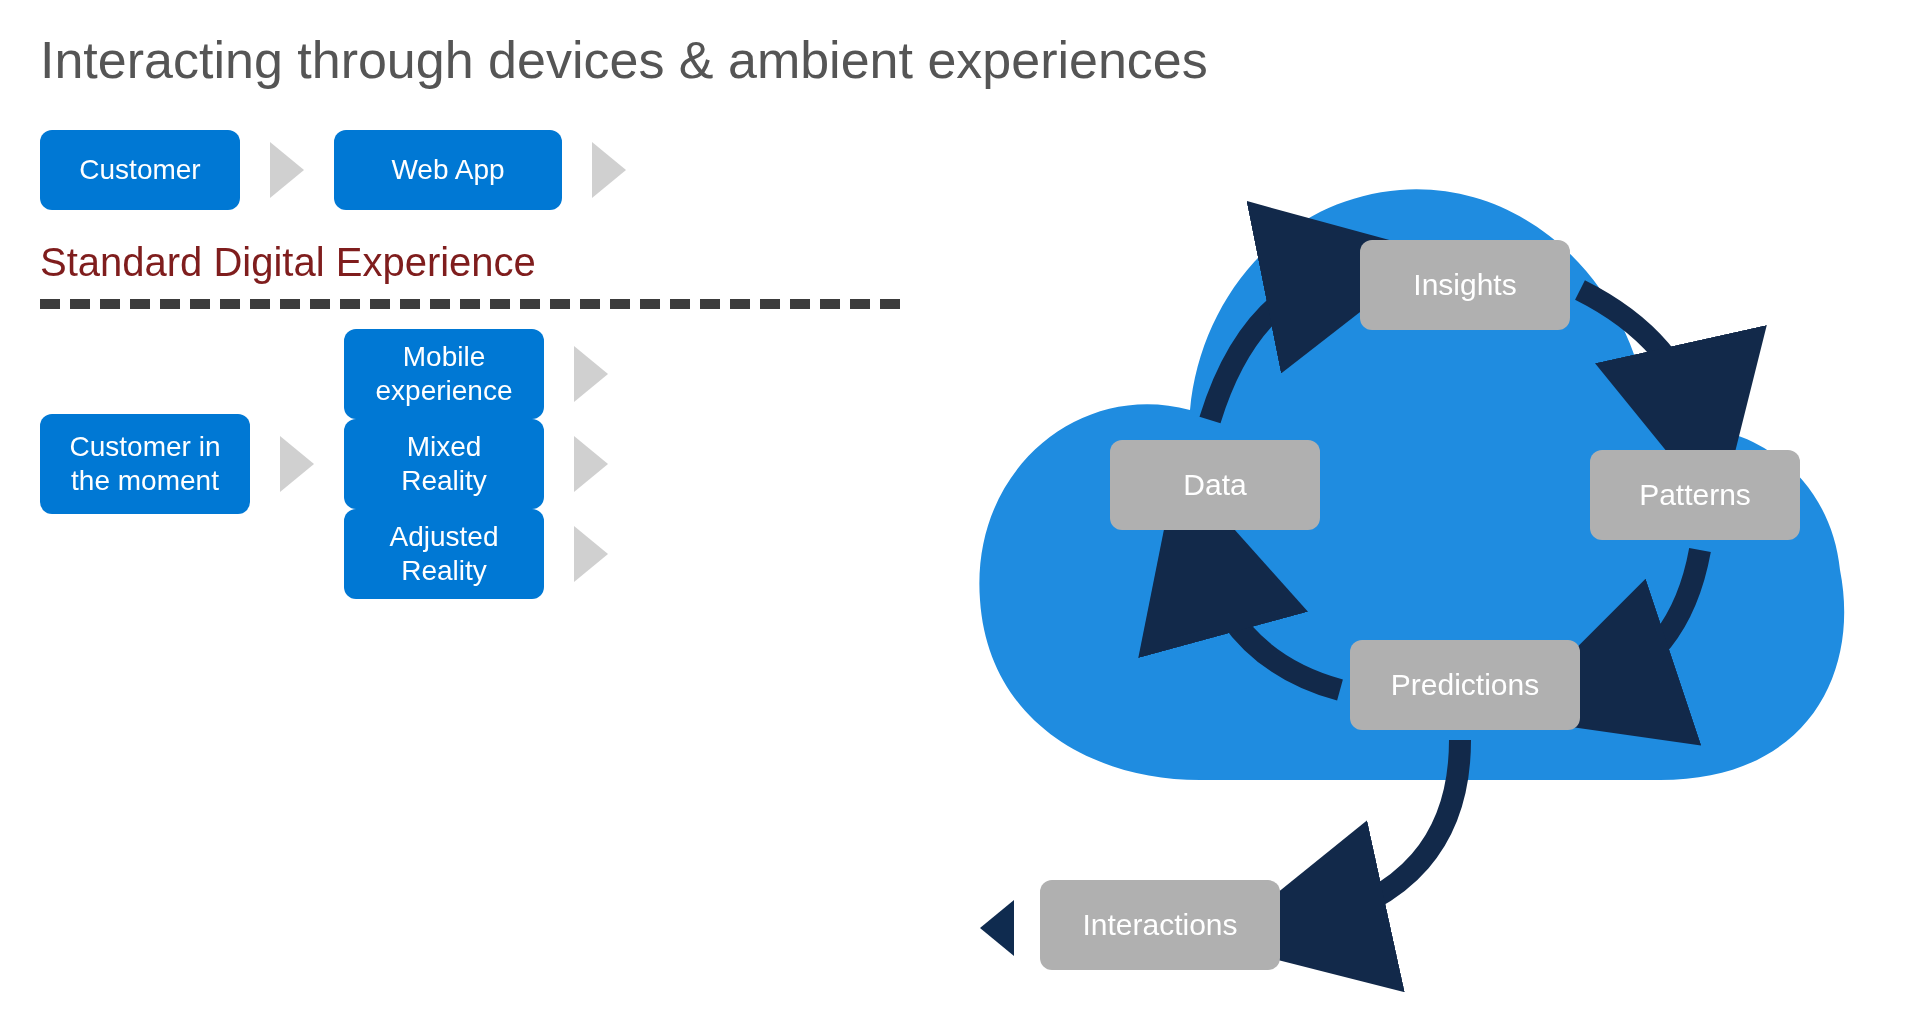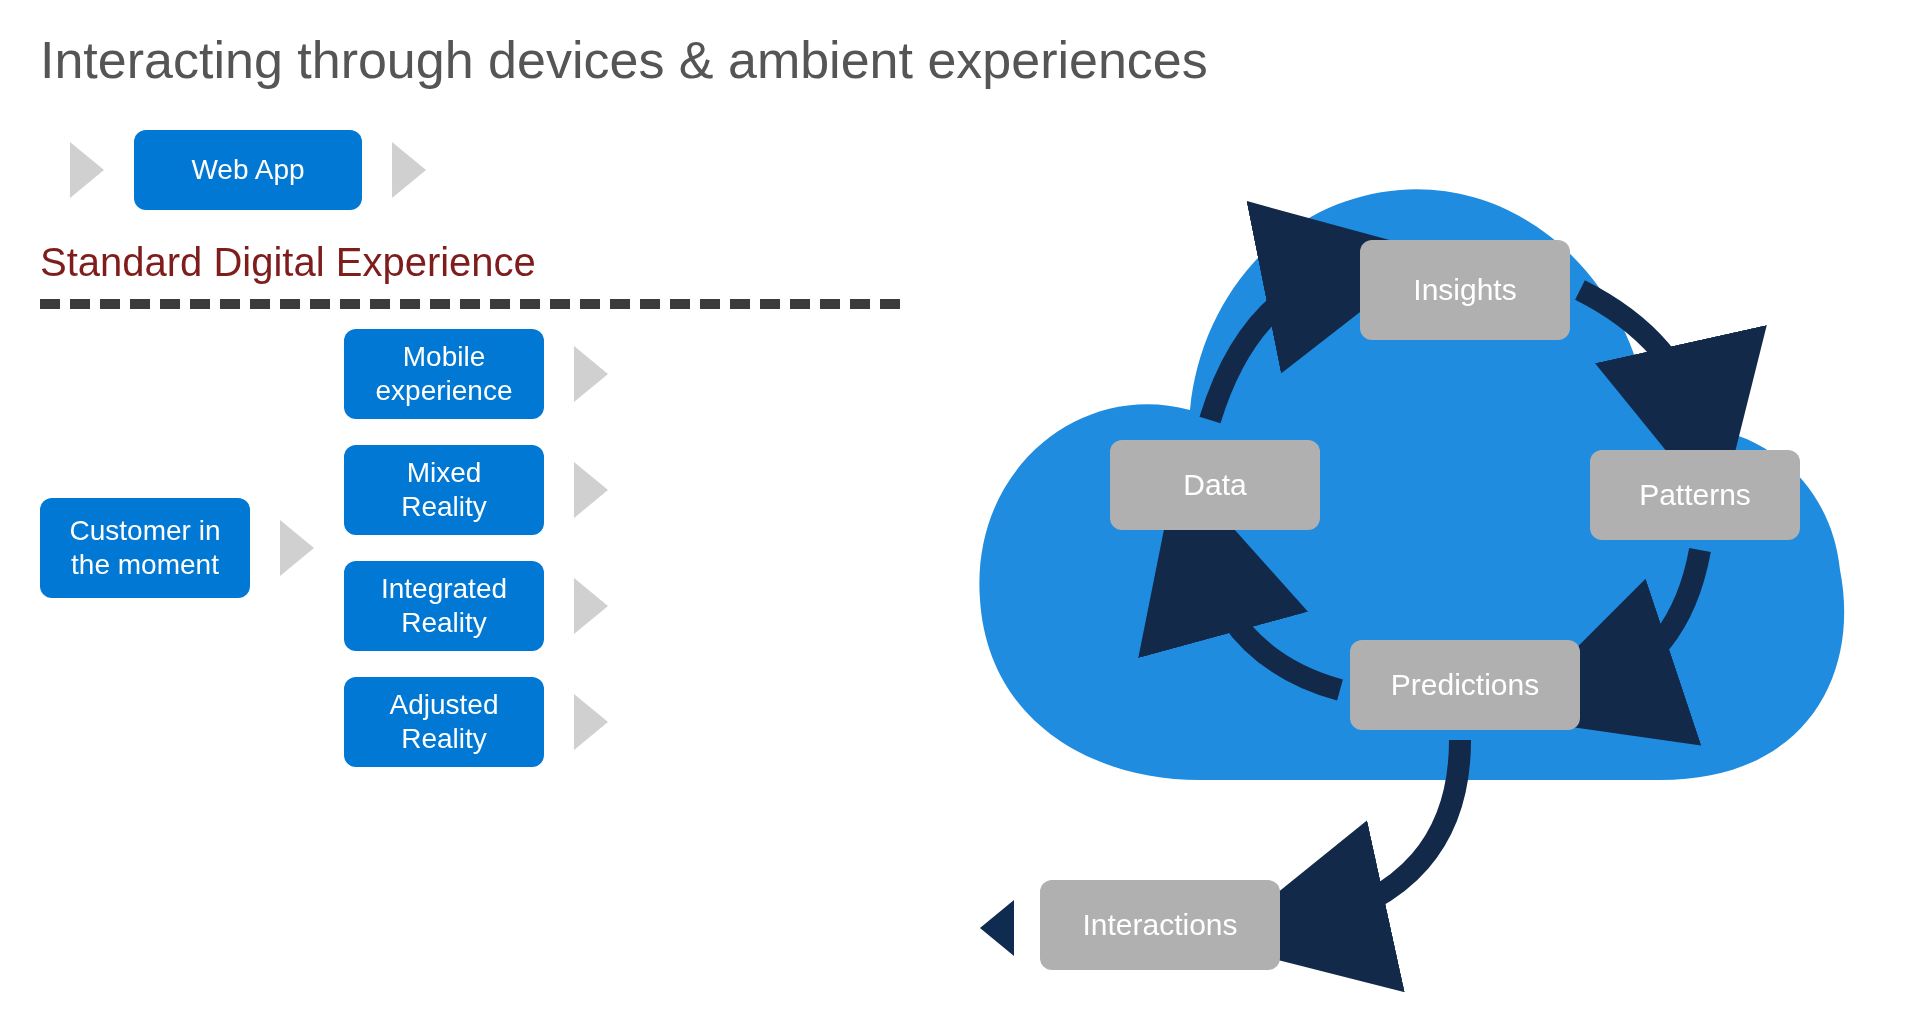--- a/index.html
+++ b/index.html
@@ -79,21 +79,20 @@
     margin: 14px 0 6px 0;
   }
   .ambient-wrap {
     display: flex;
     align-items: center;
     margin-top: 20px;
   }
   .exp-stack {
     display: flex;
     flex-direction: column;
-    gap: 26px;
   }
   .exp-row {
     display: flex;
     align-items: center;
   }
   
   .cloud-wrap {
     position: relative;
     width: 980px;
     height: 860px;
@@ -103,21 +102,21 @@
     position: absolute;
     background: #b0b0b0;
     color: #fff;
     border-radius: 12px;
     display: flex;
     align-items: center;
     justify-content: center;
     font-size: 30px;
     font-weight: 400;
   }
-  .gb-insights   { left: 480px; top: 110px;  width: 210px; height: 100px; }
+  .gb-insights   { left: 480px; top: 110px;  width: 210px; height: 90px; }
   .gb-patterns   { left: 710px; top: 320px;  width: 210px; height: 90px; }
   .gb-predictions{ left: 470px; top: 510px;  width: 230px; height: 90px; }
   .gb-data       { left: 230px; top: 310px;  width: 210px; height: 90px; }
   .gb-interactions{ left: 160px; top: 750px; width: 240px; height: 90px; }
   .arrows-svg { position: absolute; left: 0; top: 0; pointer-events: none; }
   .inter-arrow-left {
     position: absolute;
     left: 100px;
     top: 770px;
   }
@@ -125,20 +124,21 @@
 </head>
 <body>
 
 <div class="title">Interacting through devices &amp; ambient experiences</div>
 
 <div class="content">
 
   <div class="left-col">
 
     <div class="flow-row">
+      <div class="blue-box b-customer">Customer</div>
       <div class="chevron"></div>
       <div class="blue-box b-webapp">Web App</div>
       <div class="chevron"></div>
     </div>
 
     <div class="section-label">Standard Digital Experience</div>
     <hr class="dashed-divider">
 
     <div class="ambient-wrap">
       <div class="blue-box b-cim">Customer in the moment</div>
@@ -146,24 +146,20 @@
       <div class="exp-stack">
         <div class="exp-row">
           <div class="blue-box b-exp">Mobile experience</div>
           <div class="chevron"></div>
         </div>
         <div class="exp-row">
           <div class="blue-box b-exp">Mixed Reality</div>
           <div class="chevron"></div>
         </div>
         <div class="exp-row">
-          <div class="blue-box b-exp">Integrated Reality</div>
-          <div class="chevron"></div>
-        </div>
-        <div class="exp-row">
           <div class="blue-box b-exp">Adjusted Reality</div>
           <div class="chevron"></div>
         </div>
       </div>
     </div>
   </div>
 
   <div class="right-col">
     <div class="cloud-wrap">
 

